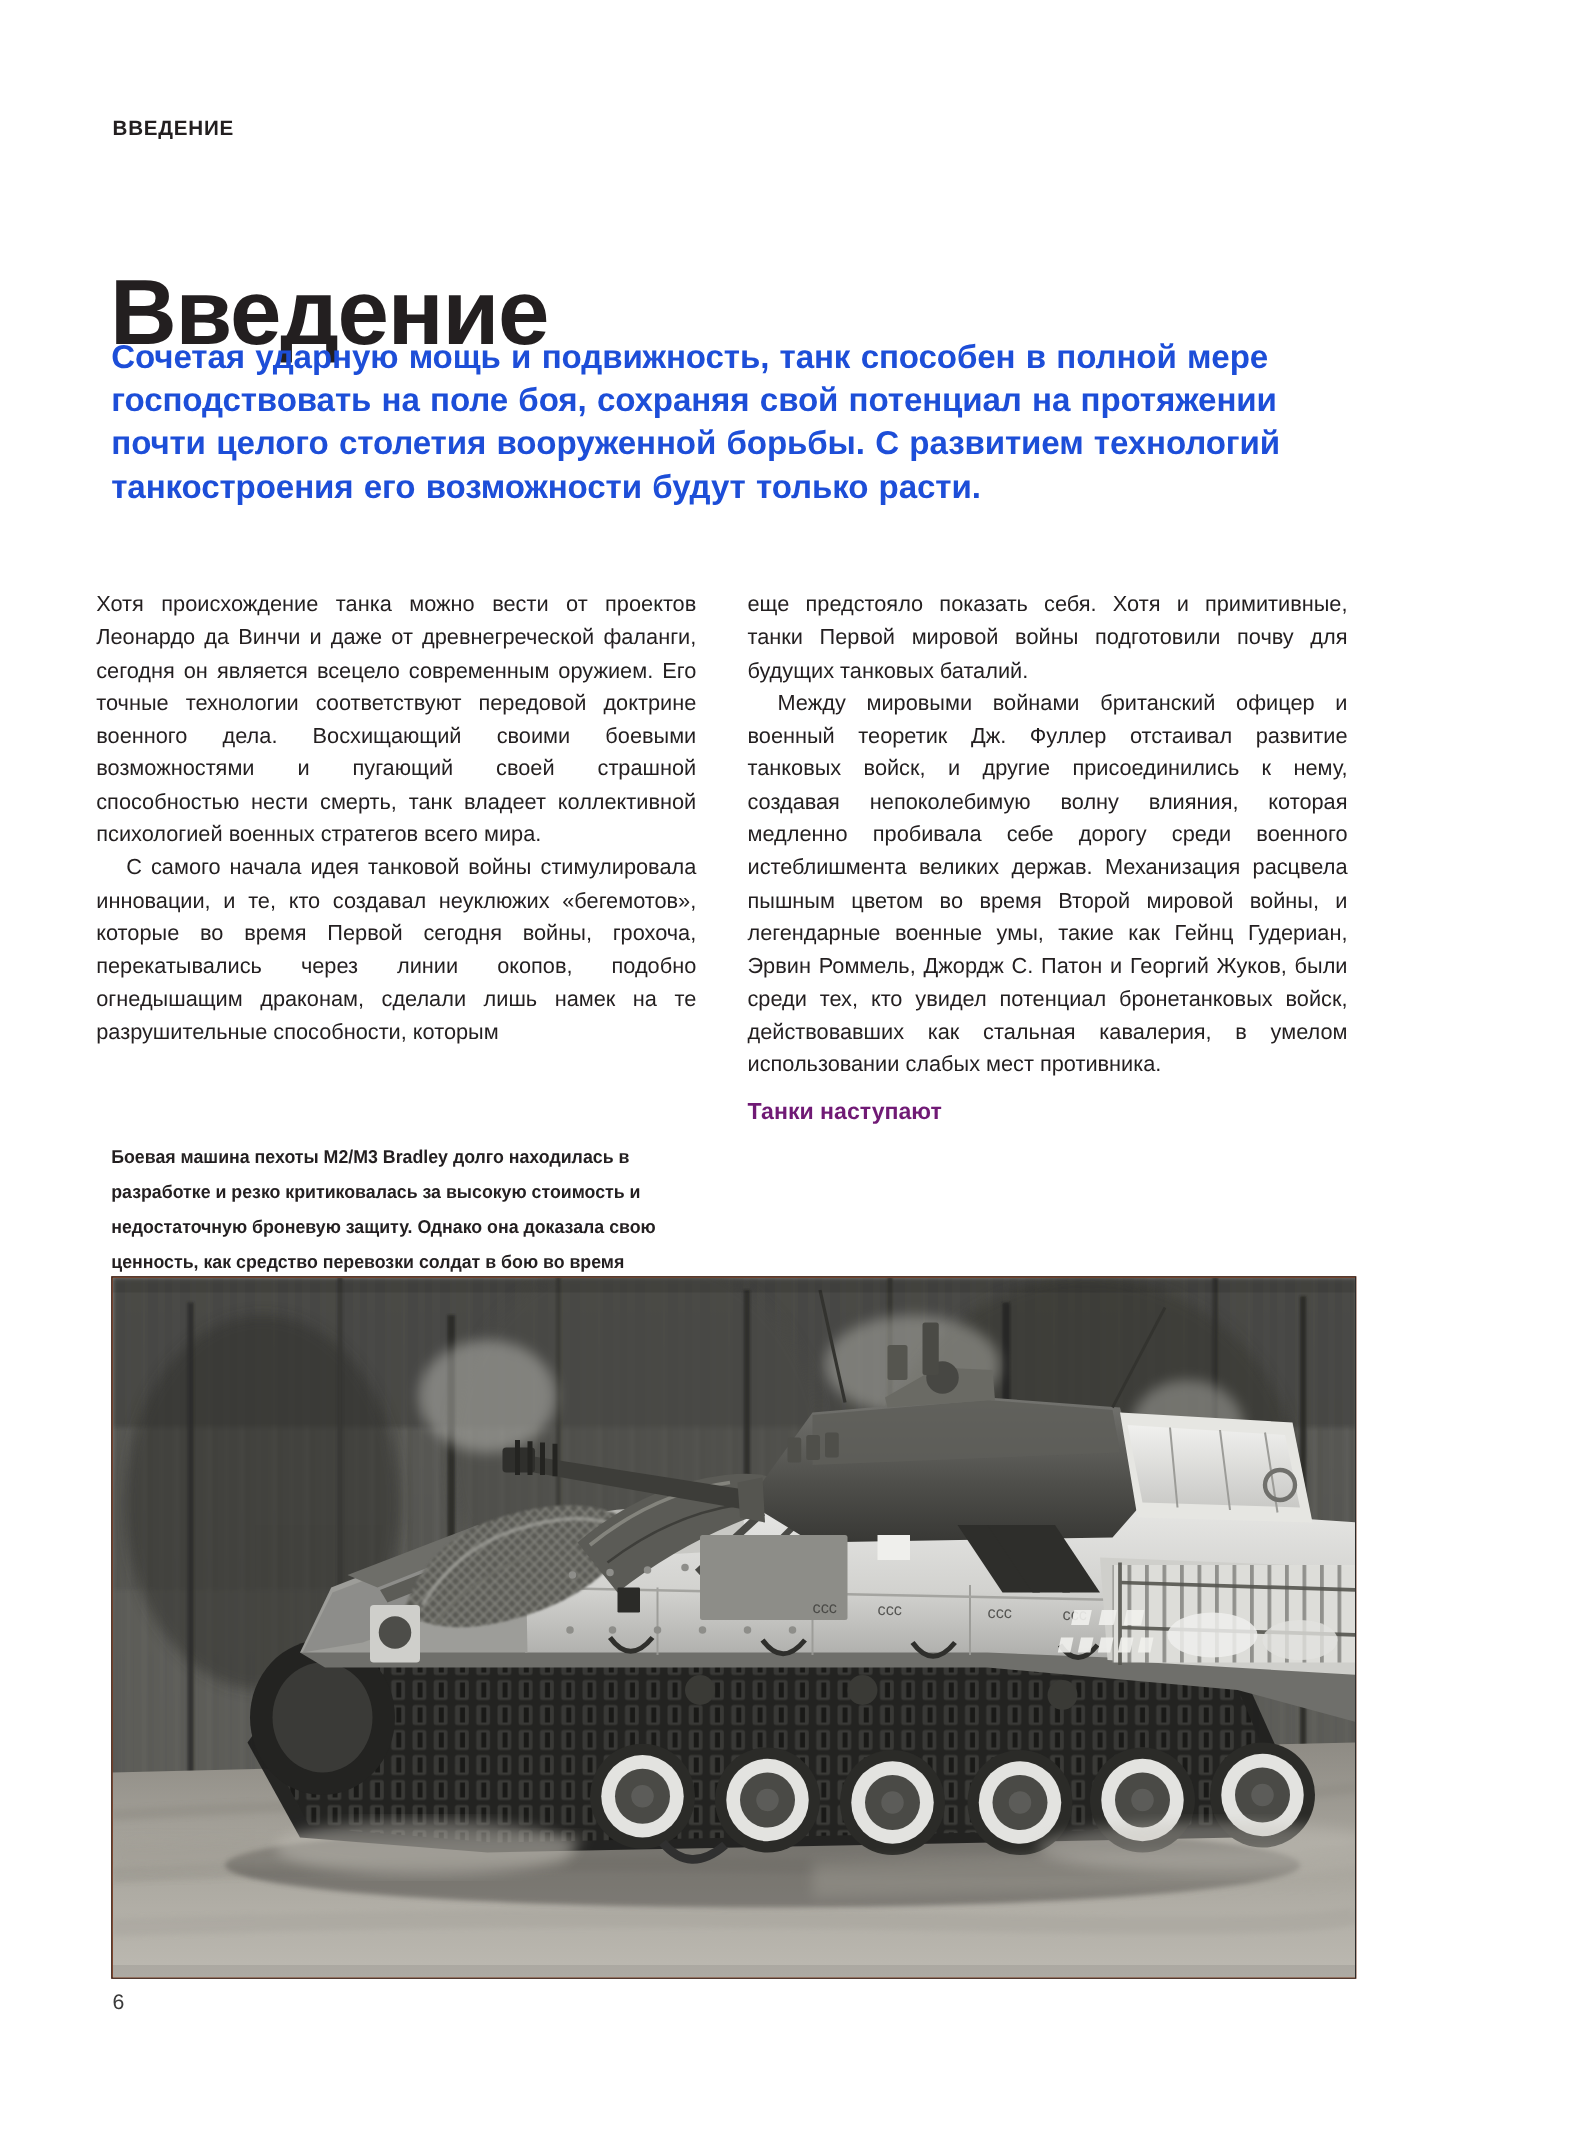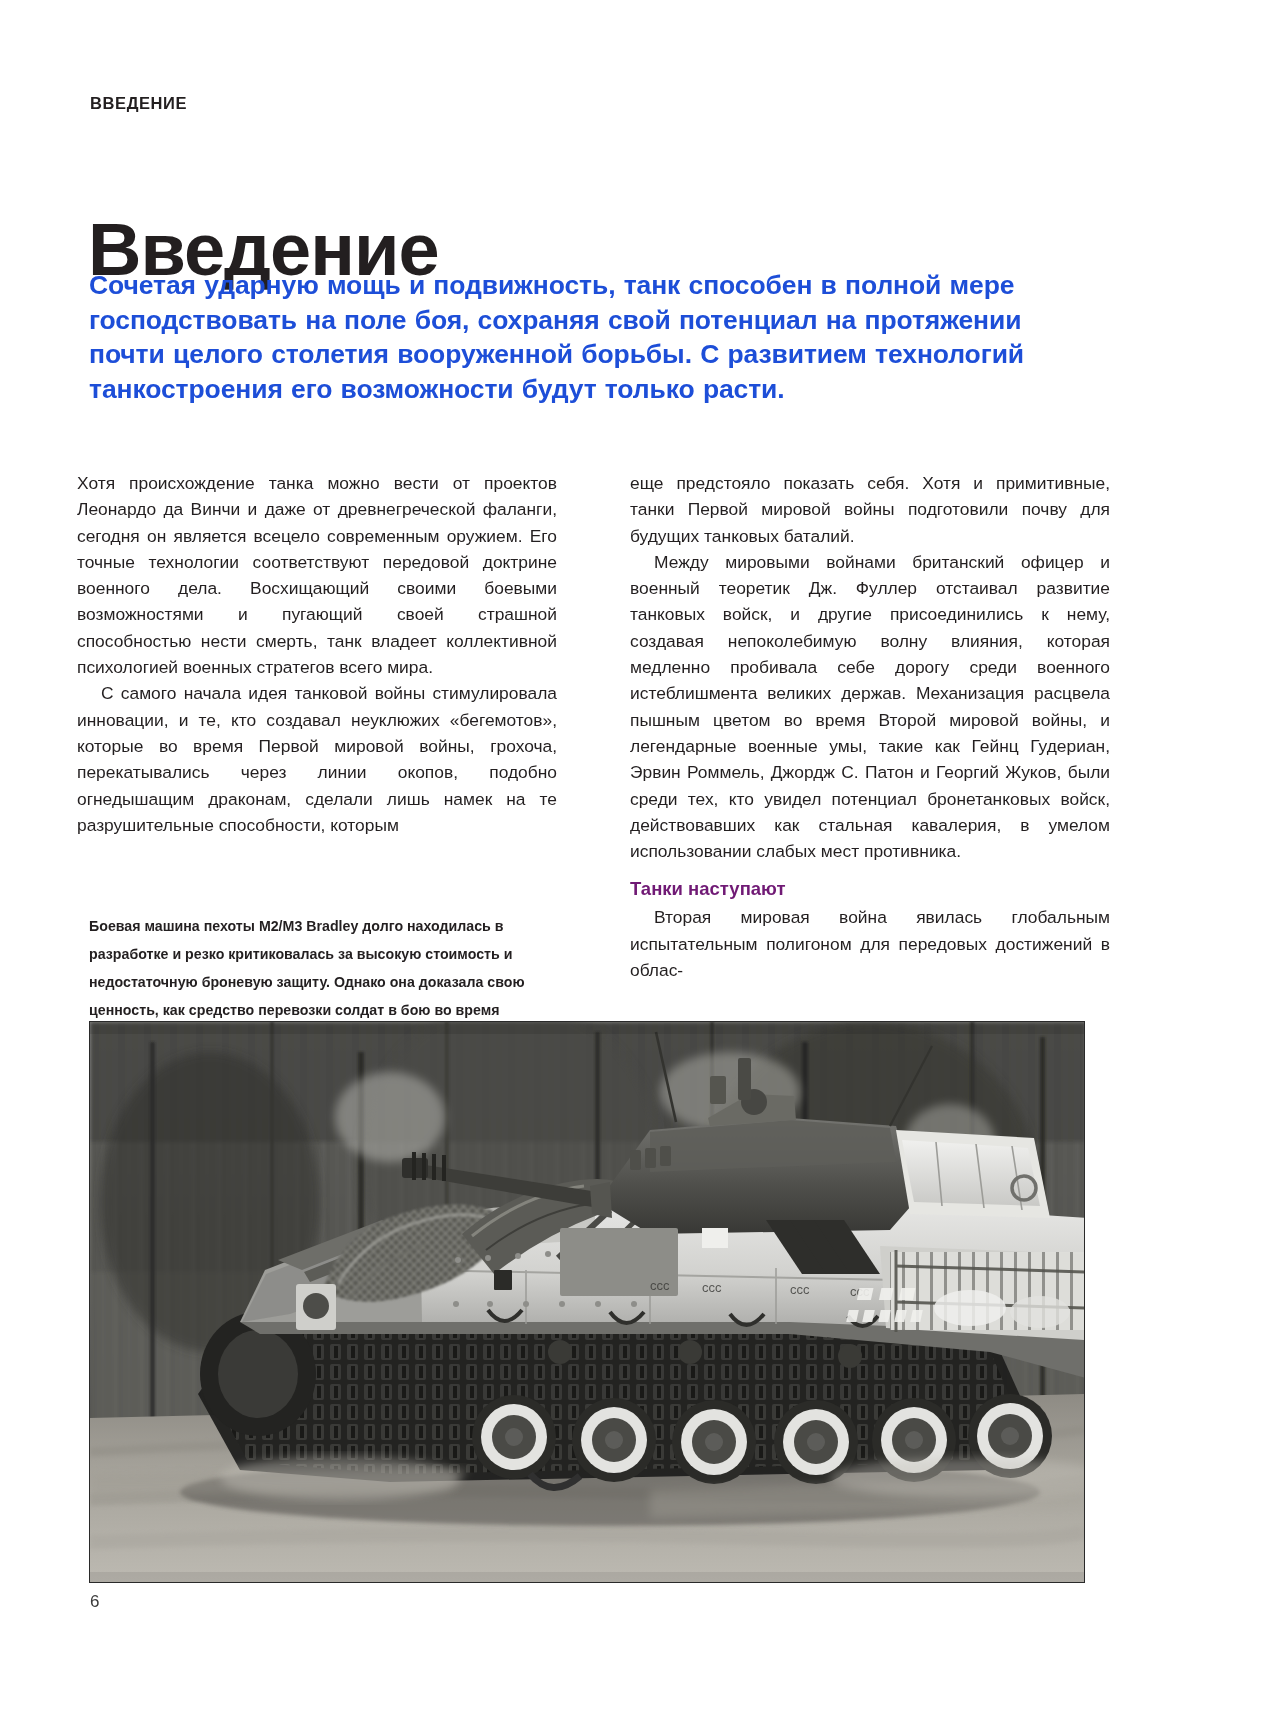--- a/index.html
+++ b/index.html
@@ -65,21 +65,21 @@
     position: absolute;
     top: 470px;
     width: 480px;
     font-family: "Liberation Sans", sans-serif;
     font-size: 17.4px;
     line-height: 26.3px;
     color: #231f20;
     text-align: justify;
   }
   .col-left  { left: 77px; }
-  .col-right { left: 598px; margin-left: 32px; }
+  .col-right { left: 598px; }
 
   .col p {
     margin: 0;
     text-align: justify;
     text-justify: inter-word;
   }
   .col p.indent { text-indent: 24px; }
 
   
   .caption {
@@ -143,28 +143,27 @@
 <div class="page">
 
   <div class="running-header">ВВЕДЕНИЕ</div>
 
   <h1 class="page-title">Введение</h1>
 
   <div class="deck">Сочетая ударную мощь и подвижность, танк способен в полной мере господствовать на поле боя, сохраняя свой потенциал на протяжении почти целого столетия вооруженной борьбы. С развитием технологий танкостроения его возможности будут только расти.</div>
 
   <div class="col col-left">
     <p>Хотя происхождение танка можно вести от проектов Леонардо да Винчи и даже от древнегреческой фаланги, сегодня он является всецело современным оружием. Его точные технологии соответствуют передовой доктрине военного дела. Восхищающий своими боевыми возможностями и пугающий своей страшной способностью нести смерть, танк владеет коллективной психологией военных стратегов всего мира.</p>
-    <p class="indent">С самого начала идея танковой войны стимулировала инновации, и те, кто создавал неуклюжих «бегемотов», которые во время Первой мировой войны, грохоча, перекатывались через линии окопов, подобно огнедышащим драконам, сделали лишь намек на те разрушительные способности, которым</p>
+    <p class="indent">С самого начала идея танковой войны стимулировала инновации, и те, кто создавал неуклюжих «бегемотов», которые во время Первой сегодня войны, грохоча, перекатывались через линии окопов, подобно огнедышащим драконам, сделали лишь намек на те разрушительные способности, которым</p>
   </div>
 
   <div class="col col-right">
     <p>еще предстояло показать себя. Хотя и примитивные, танки Первой мировой войны подготовили почву для будущих танковых баталий.</p>
     <p class="indent">Между мировыми войнами британский офицер и военный теоретик Дж. Фуллер отстаивал развитие танковых войск, и другие присоединились к нему, создавая непоколебимую волну влияния, которая медленно пробивала себе дорогу среди военного истеблишмента великих держав. Механизация расцвела пышным цветом во время Второй мировой войны, и легендарные военные умы, такие как Гейнц Гудериан, Эрвин Роммель, Джордж С. Патон и Георгий Жуков, были среди тех, кто увидел потенциал бронетанковых войск, действовавших как стальная кавалерия, в умелом использовании слабых мест противника.</p>
     <h2 class="subhead">Танки наступают</h2>
-    <p class="indent">Вторая мировая война явилась глобальным испытательным полигоном для передовых достижений в облас-</p>
   </div>
 
   <div class="caption">Боевая машина пехоты M2/M3 Bradley долго находилась в разработке и резко критиковалась за высокую стоимость и недостаточную броневую защиту. Однако она доказала свою ценность, как средство перевозки солдат в бою во время операций «Буря в пустыне» и «Иракская свобода».</div>
 
   <div class="photo-frame">
     <div class="photo">
       <svg viewBox="0 0 996 562" preserveAspectRatio="none" width="996" height="562">
         <defs>
           <linearGradient id="skyGrad" x1="0" y1="0" x2="0" y2="1">
             <stop offset="0%" stop-color="#9a9a96"></stop>

